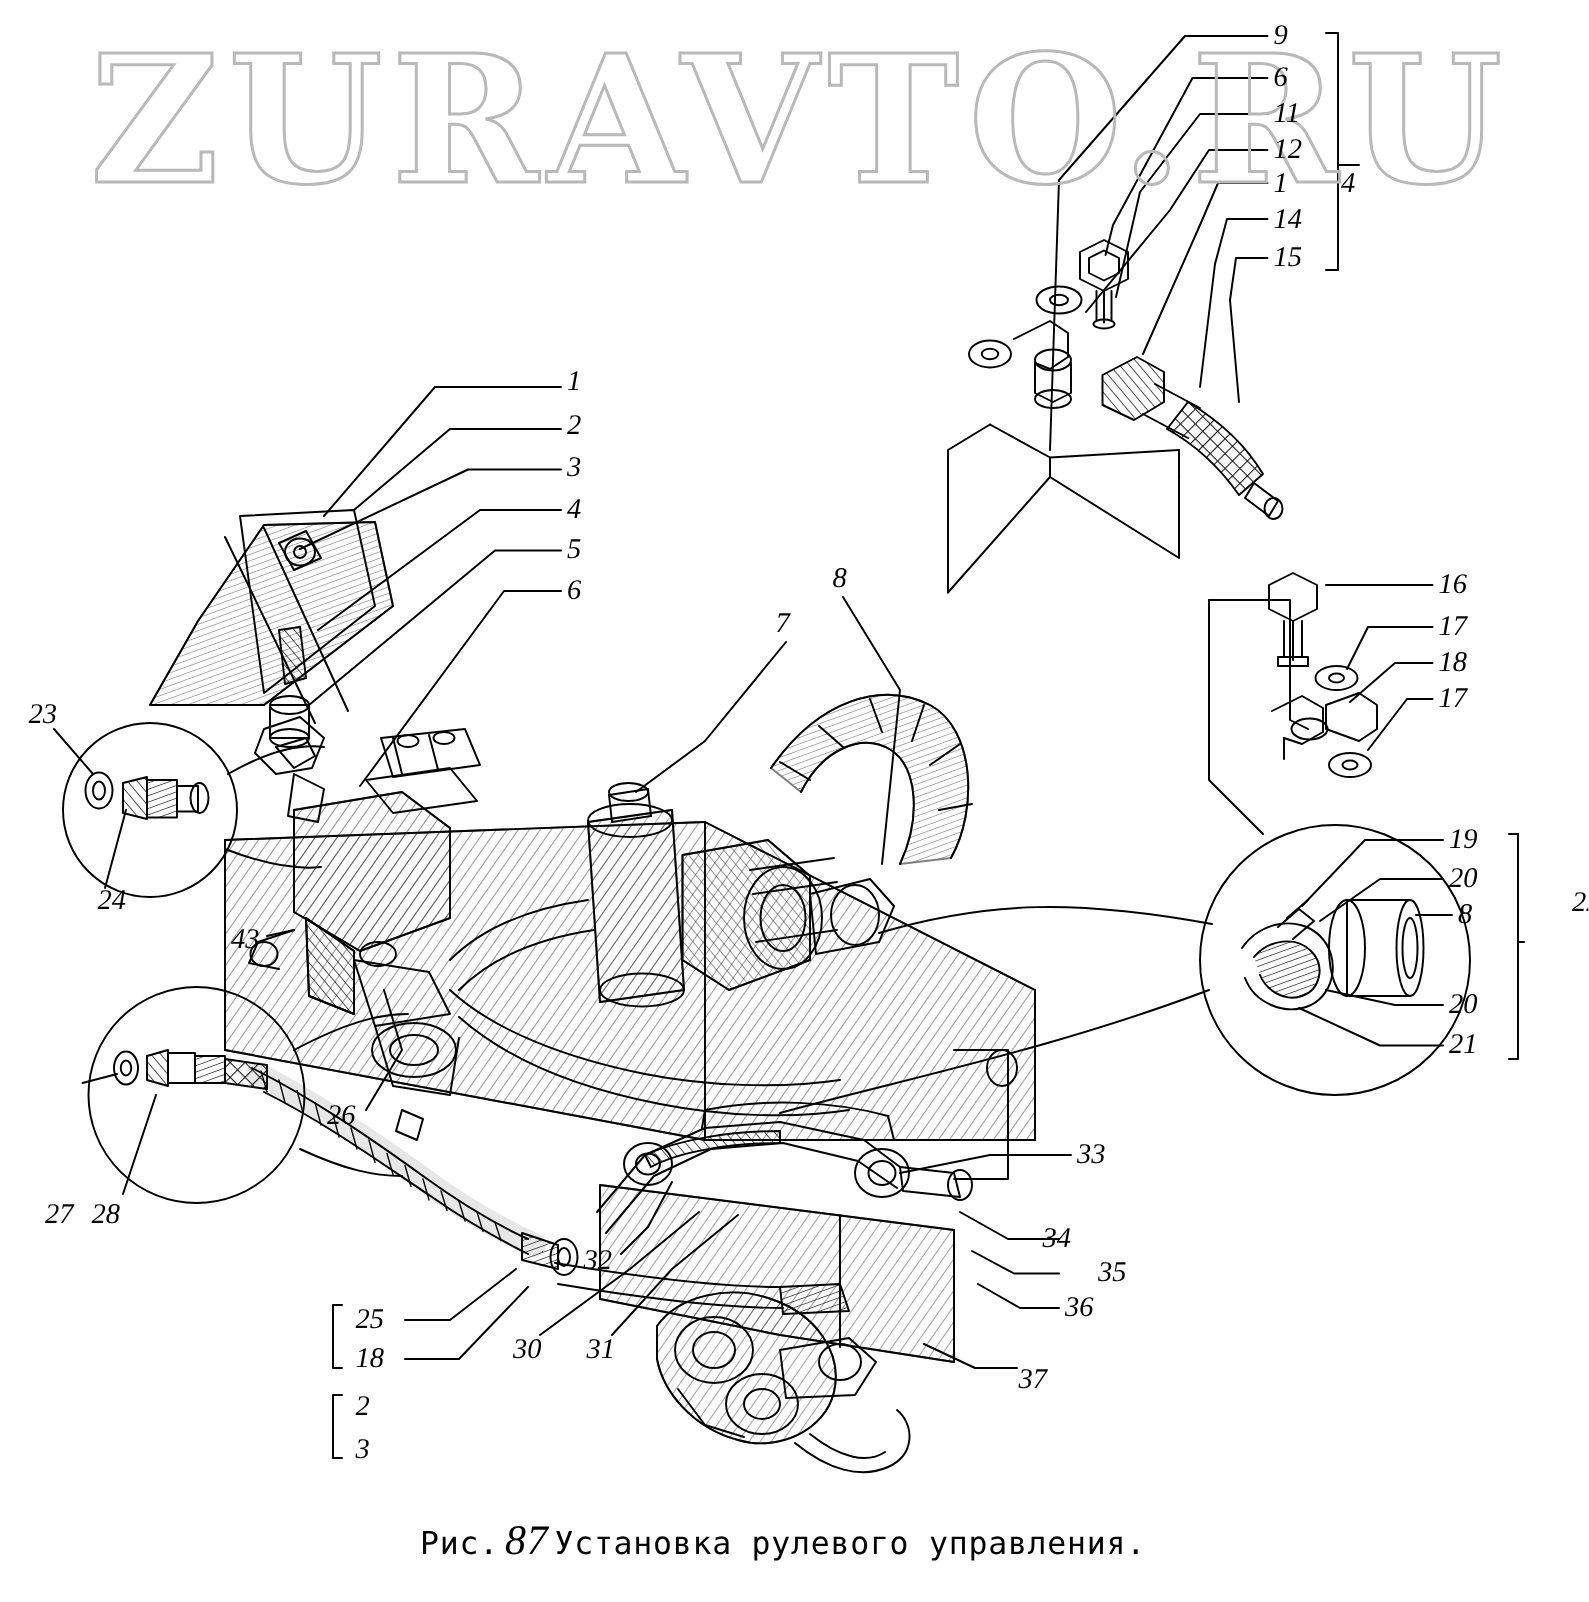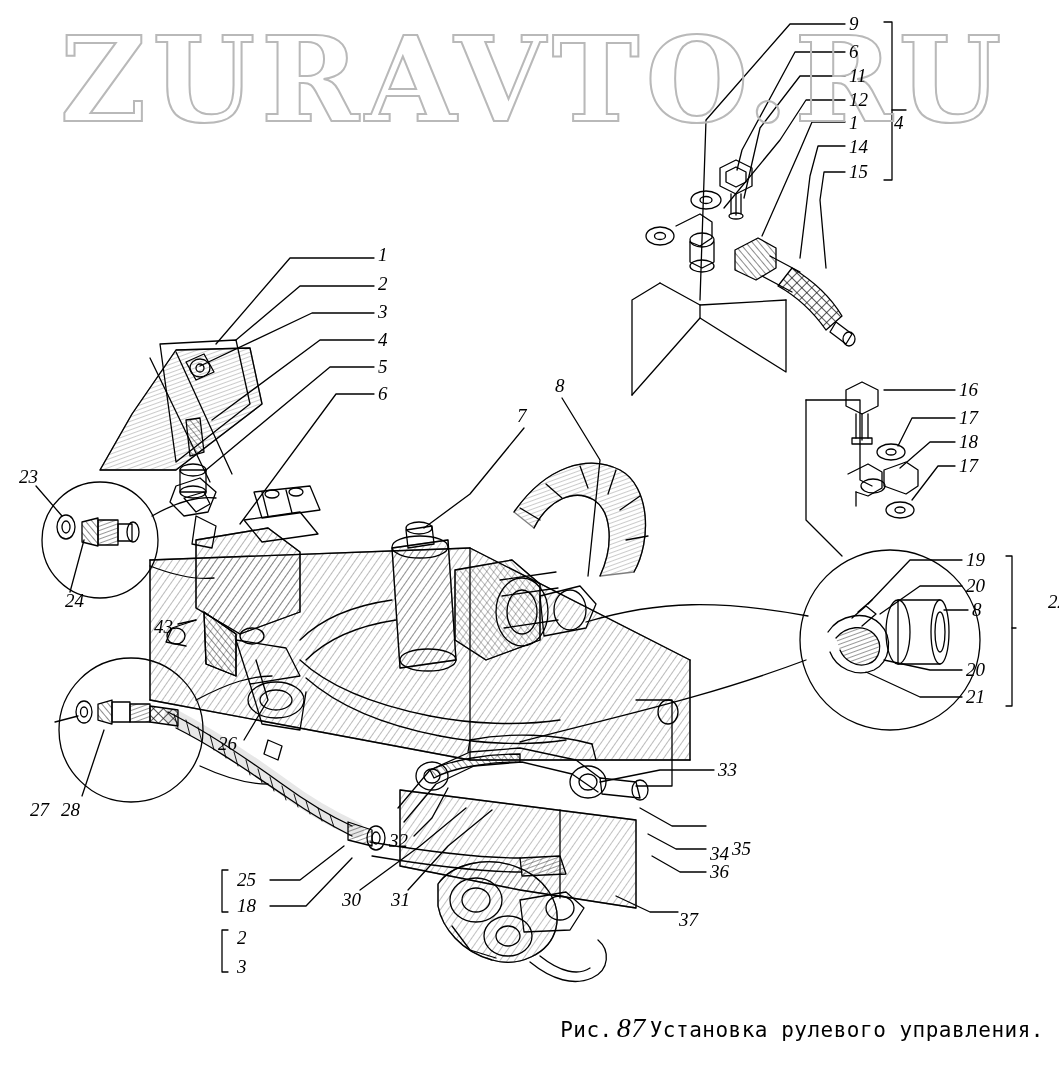--- a/index.html
+++ b/index.html
@@ -54,21 +54,21 @@
     font-size: 19px;
     color: #000000;
     line-height: 1;
     white-space: nowrap;
   }
   .caption {
     position: absolute;
     left: 0;
     top: 1012px;
     width: 1044px;
-    text-align: right;
+    text-align: center;
     font-family: "DejaVu Sans Mono", monospace;
     font-size: 21px;
     color: #000000;
     letter-spacing: 0.5px;
   }
   .caption .fig-num {
     font-family: "Liberation Serif", serif;
     font-style: italic;
     font-size: 28px;
     padding: 0 4px;
@@ -419,21 +419,21 @@
 
     <div class="callout" style="left:237px; top:870px;">25</div>
     <div class="callout" style="left:237px; top:896px;">18</div>
     <div class="callout" style="left:237px; top:928px;">2</div>
     <div class="callout" style="left:237px; top:957px;">3</div>
 
     <div class="callout" style="left:342px; top:890px;">30</div>
     <div class="callout" style="left:391px; top:890px;">31</div>
     <div class="callout" style="left:389px; top:831px;">32</div>
     <div class="callout" style="left:718px; top:760px;">33</div>
-    <div class="callout" style="left:710px; top:816px;margin-top:28px;">34</div>
+    <div class="callout" style="left:695px; top:816px;">34</div>
     <div class="callout" style="left:710px; top:839px;margin-left:22px;">35</div>
     <div class="callout" style="left:710px; top:862px;text-align:right;">36</div>
     <div class="callout" style="left:679px; top:910px;">37</div>
 
   </div>
 
   <div class="caption">
     <span>Рис.</span><span class="fig-num">87</span><span>Установка рулевого управления.</span>
   </div>
 

